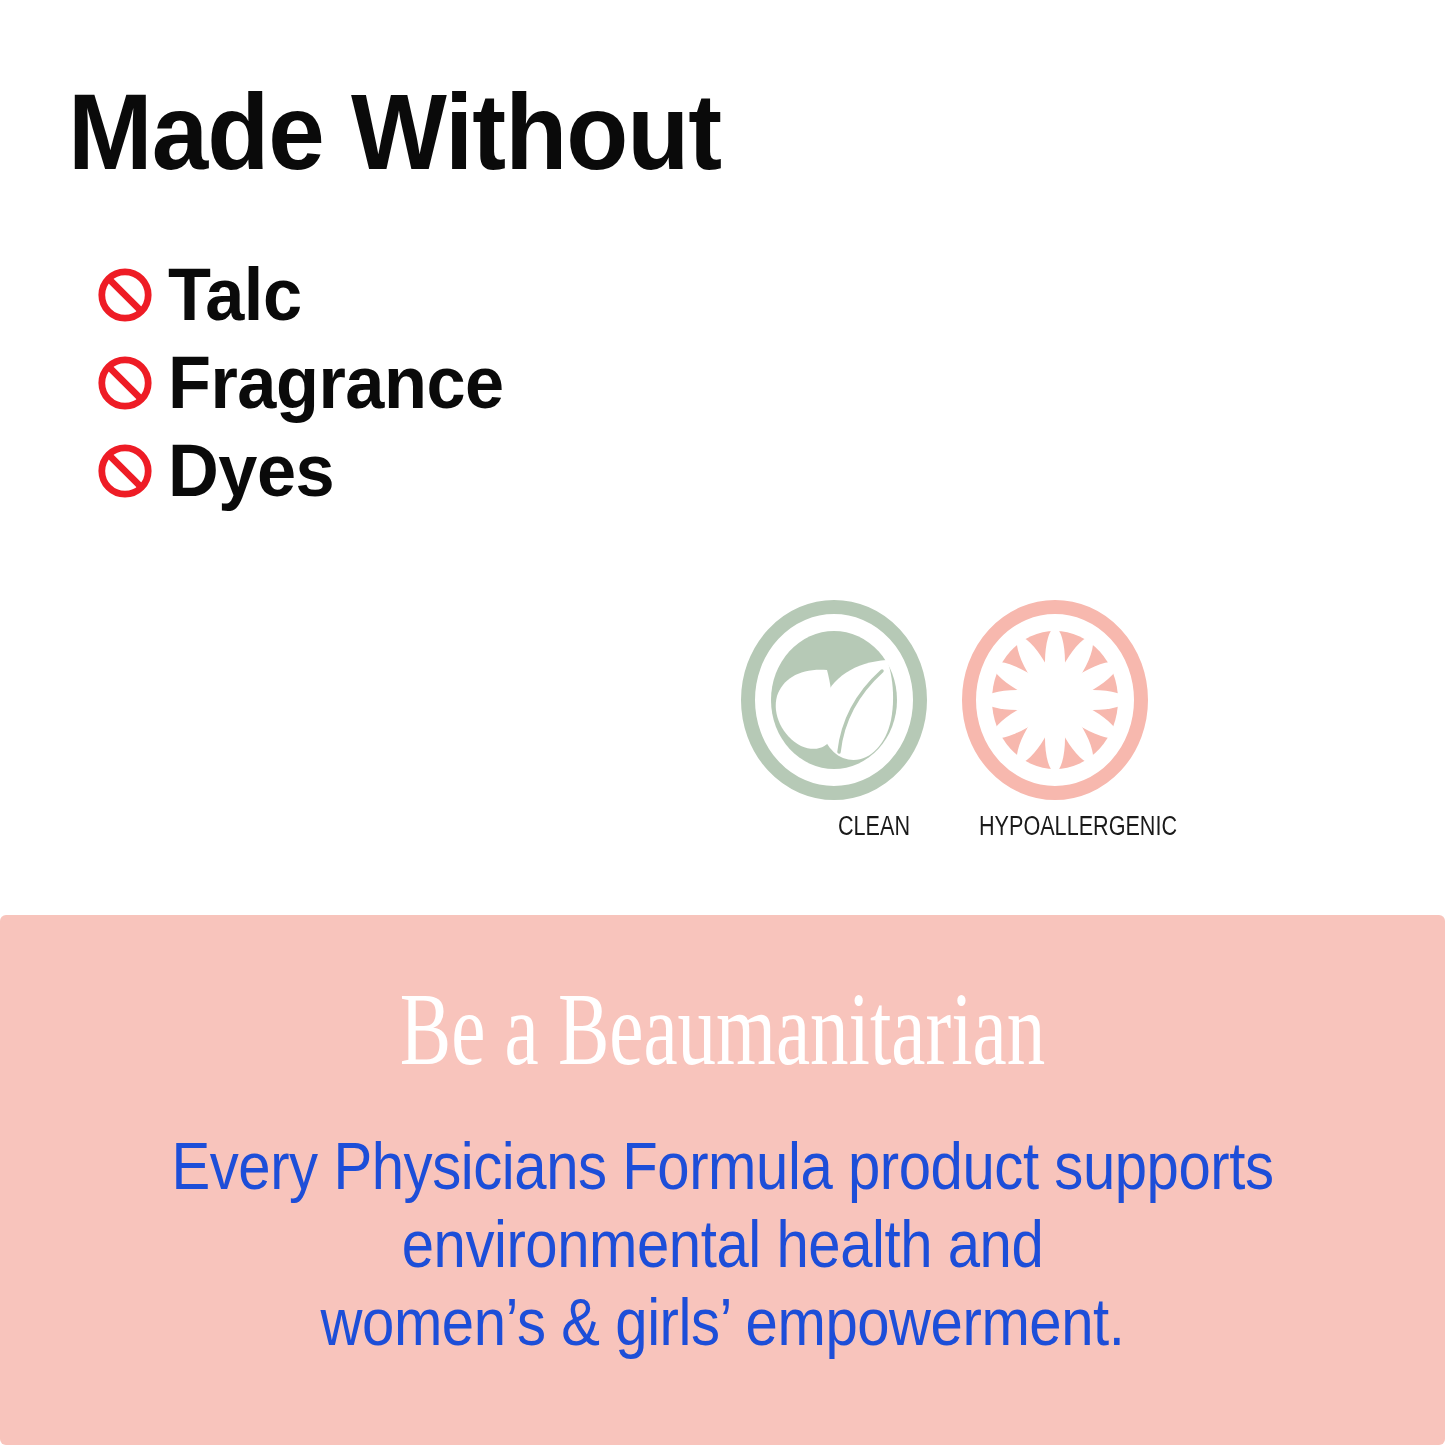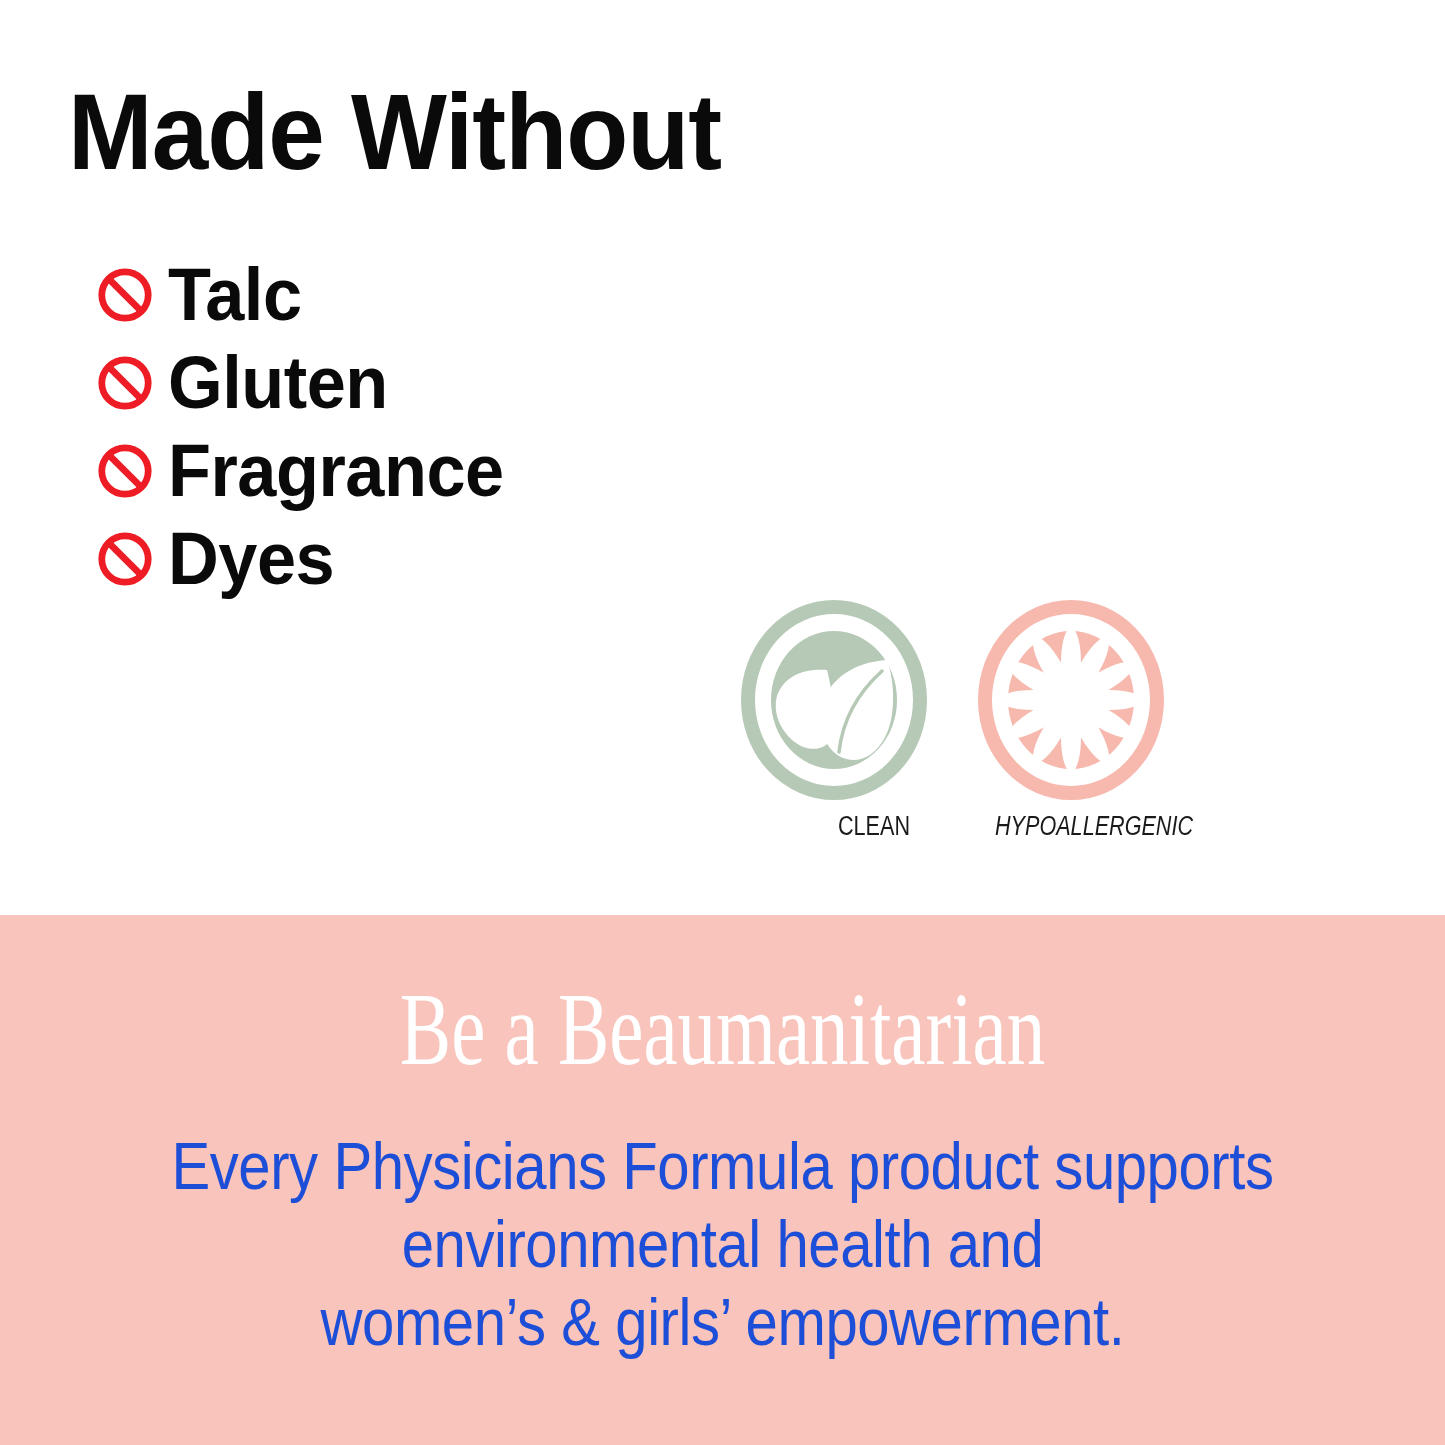--- a/index.html
+++ b/index.html
@@ -87,21 +87,21 @@
   }
 
   .badge {
     position: absolute;
     top: 0;
     width: 190px;
     text-align: right;
   }
 
   #badge-clean      { left: 4px; }
-  #badge-hypo       { left: 241px; font-style: italic; }
+  #badge-hypo       { left: 225px; }
   #badge-cruelty    { left: 448px; }
 
   .badge-mark {
     width: 190px;
     height: 205px;
     display: block;
   }
 
   .badge-label {
     margin-top: 8px;
@@ -115,20 +115,21 @@
   }
 
   
   #bottom-section {
     position: absolute;
     left: 0;
     top: 915px;
     width: 1445px;
     height: 530px;
     background: #f8c4bc;
+    border-radius: 6px;
   }
 
   #beaumanitarian-heading {
     position: absolute;
     left: 0;
     top: 62px;
     width: 1445px;
     text-align: center;
     font-family: "Liberation Serif", serif;
     font-weight: normal;
@@ -172,27 +173,20 @@
 
       <li class="without-item">
         <svg class="prohibition-icon" viewBox="0 0 60 60">
           <circle cx="30" cy="30" r="24" fill="none" stroke="#ee1c25" stroke-width="7"></circle>
           <line x1="13" y1="13" x2="47" y2="47" stroke="#ee1c25" stroke-width="7" stroke-linecap="butt"></line>
         </svg>
         <span class="without-label">Talc</span>
       </li>
 
 
-      <li class="without-item">
-        <svg class="prohibition-icon" viewBox="0 0 60 60">
-          <circle cx="30" cy="30" r="24" fill="none" stroke="#ee1c25" stroke-width="7"></circle>
-          <line x1="13" y1="13" x2="47" y2="47" stroke="#ee1c25" stroke-width="7"></line>
-        </svg>
-        <span class="without-label">Gluten</span>
-      </li>
 
       <li class="without-item">
         <svg class="prohibition-icon" viewBox="0 0 60 60">
           <circle cx="30" cy="30" r="24" fill="none" stroke="#ee1c25" stroke-width="7"></circle>
           <line x1="13" y1="13" x2="47" y2="47" stroke="#ee1c25" stroke-width="7"></line>
         </svg>
         <span class="without-label">Fragrance</span>
       </li>
 
       <li class="without-item">

